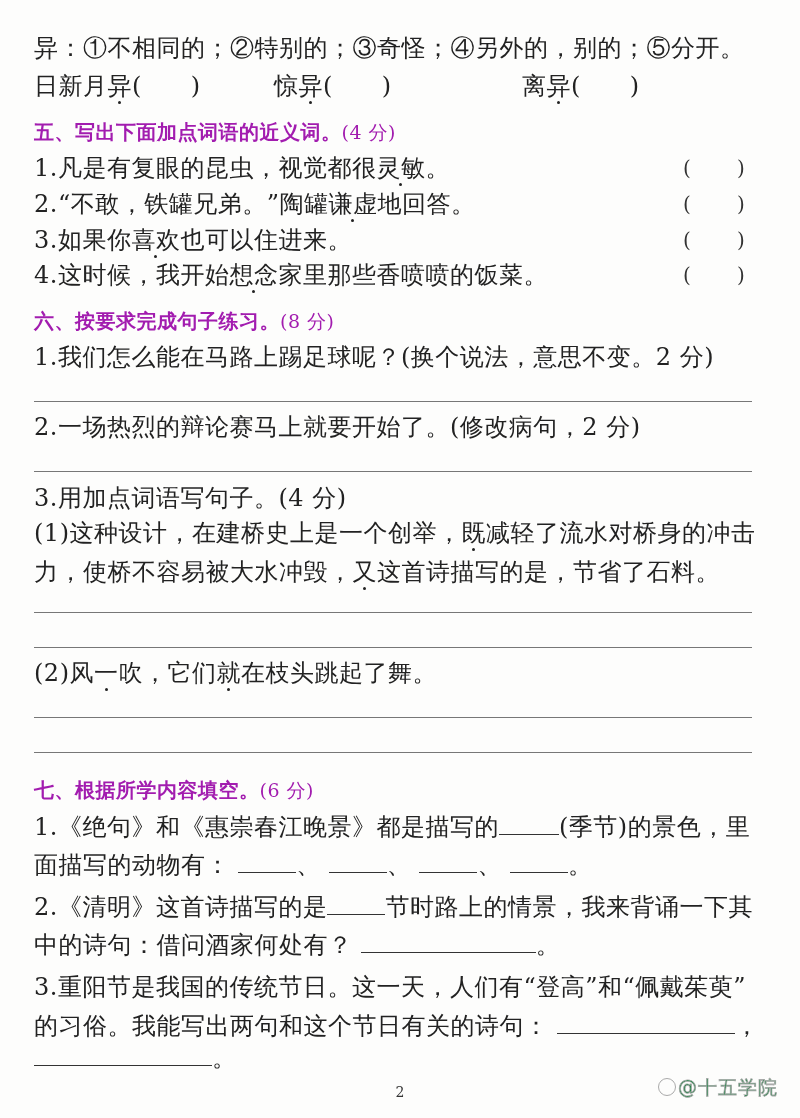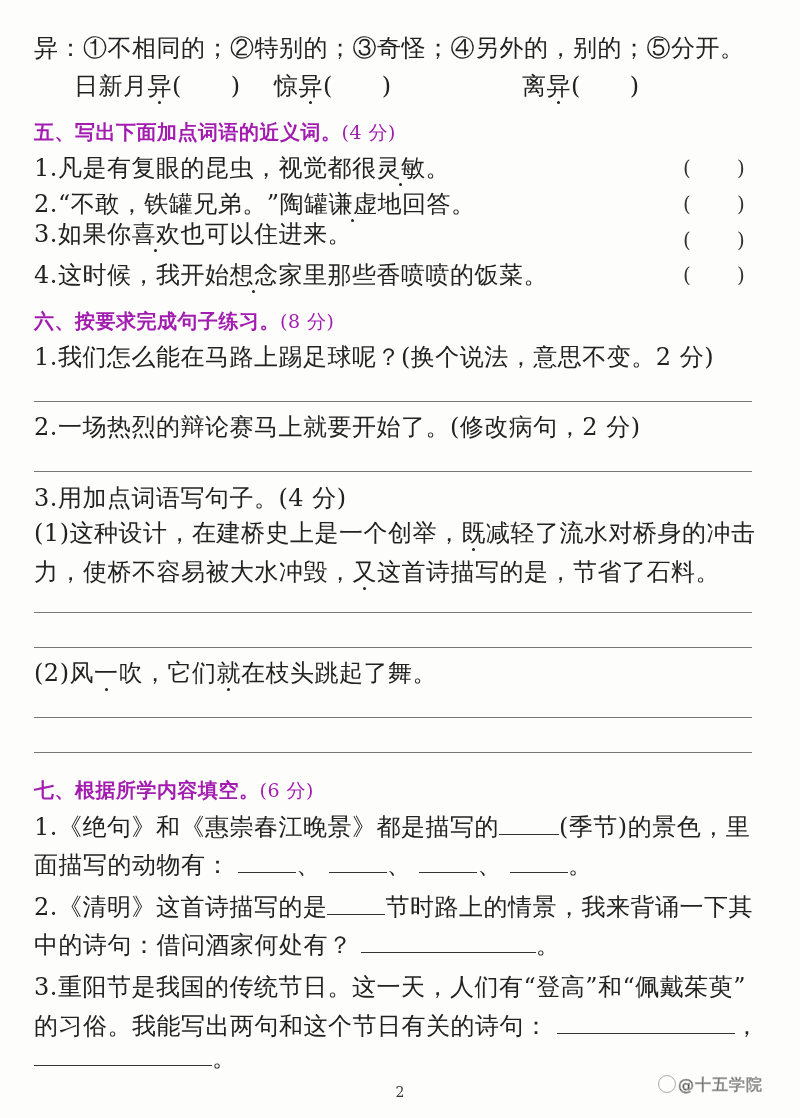--- a/index.html
+++ b/index.html
@@ -9,52 +9,52 @@
   }
   .line { position: absolute; left: 34px; font-size: 24px; line-height: 28px; white-space: nowrap; letter-spacing: 0.5px; }
   .heading { font-family: "DejaVu Sans", "Liberation Sans", sans-serif; font-weight: bold; font-size: 20px; color: #a21caf; }
   .heading .pts { font-family: "DejaVu Serif", "Liberation Serif", serif; font-weight: normal; font-size: 19px; }
   .rule { position: absolute; left: 34px; width: 718px; height: 0; border-top: 1.5px solid #777; }
   .dot { position: relative; display: inline-block; }
   .dot::after { content: ""; position: absolute; left: 50%; bottom: -4px; width: 3px; height: 3px; margin-left: -1.5px; background: #222; border-radius: 50%; }
   .paren { position: absolute; font-size: 20px; line-height: 28px; color: #333; }
   .blank { display: inline-block; border-bottom: 1.2px solid #333; height: 20px; vertical-align: baseline; }
   .pageno { position: absolute; left: 0; width: 800px; top: 1084px; text-align: center; font-size: 14px; color: #333; }
-  .watermark { position: absolute; left: 658px; top: 1075px; font-family: "DejaVu Sans", "Liberation Sans", sans-serif; font-size: 16px; color: #000000; -webkit-text-stroke: 0.8px #aaa; letter-spacing: 1px; }
+  .watermark { position: absolute; left: 658px; top: 1075px; font-family: "DejaVu Sans", "Liberation Sans", sans-serif; font-size: 19px; color: #15803d; -webkit-text-stroke: 0.8px #aaa; letter-spacing: 1px; }
   .watermark .paw { display: inline-block; width: 16px; height: 16px; border: 1px solid #aaa; border-radius: 50%; vertical-align: middle; margin-right: 2px; position: relative; top: -2px; }
 </style>
 </head>
 <body>
 
 <div class="line" style="top:34px;">
   <span>异：</span><span>①不相同的；②特别的；③奇怪；④另外的，别的；⑤分开。</span>
 </div>
 <div class="line" style="top:72px;">
-  <span style="position:absolute;left:0;margin-left:40px;"><span>日新月</span><span class="dot">异</span><span>(　　)</span></span>
+  <span style="position:absolute;left:0;"><span>日新月</span><span class="dot">异</span><span>(　　)</span></span>
   <span style="position:absolute;left:240px;"><span>惊</span><span class="dot">异</span><span>(　　)</span></span>
   <span style="position:absolute;left:488px;text-align:right;"><span>离</span><span class="dot">异</span><span>(　　)</span></span>
 </div>
 
 <div class="line heading" style="top:118px;">
   <span>五、写出下面加点词语的近义词。</span><span class="pts">(4 分)</span>
 </div>
 
 <div class="line" style="top:154px;">
   <span>1.</span><span>凡是有复眼的昆虫，视觉都很</span><span class="dot">灵敏</span><span>。</span>
 </div>
 <span class="paren" style="left:683px;top:154px;">(</span>
 <span class="paren" style="left:737px;top:154px;">)</span>
 
 <div class="line" style="top:190px;">
   <span>2.</span><span>“不敢，铁罐兄弟。”陶罐</span><span class="dot">谦虚</span><span>地回答。</span>
 </div>
 <span class="paren" style="left:683px;top:190px;">(</span>
 <span class="paren" style="left:737px;top:190px;">)</span>
 
-<div class="line" style="top:220px;">
+<div class="line" style="top:226px;">
   <span>3.</span><span>如果你</span><span class="dot">喜欢</span><span>也可以住进来。</span>
 </div>
 <span class="paren" style="left:683px;top:226px;">(</span>
 <span class="paren" style="left:737px;top:226px;">)</span>
 
 <div class="line" style="top:261px;">
   <span>4.</span><span>这时候，我开始</span><span class="dot">想念</span><span>家里那些香喷喷的饭菜。</span>
 </div>
 <span class="paren" style="left:683px;top:261px;">(</span>
 <span class="paren" style="left:737px;top:261px;">)</span>

